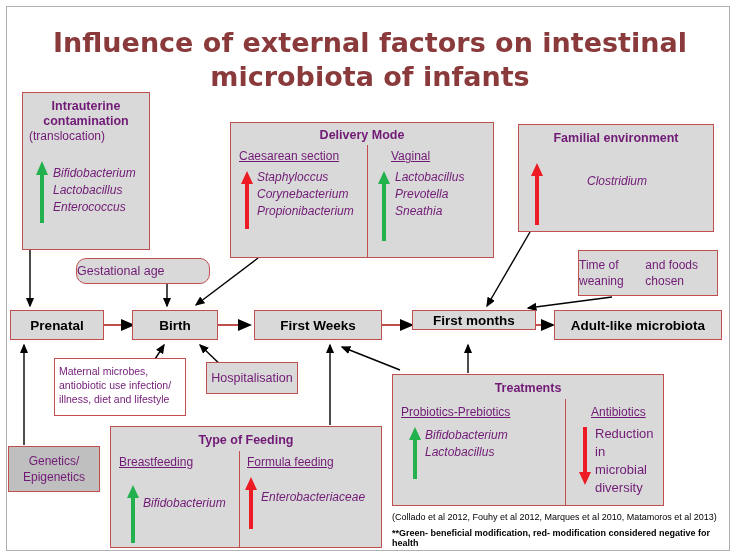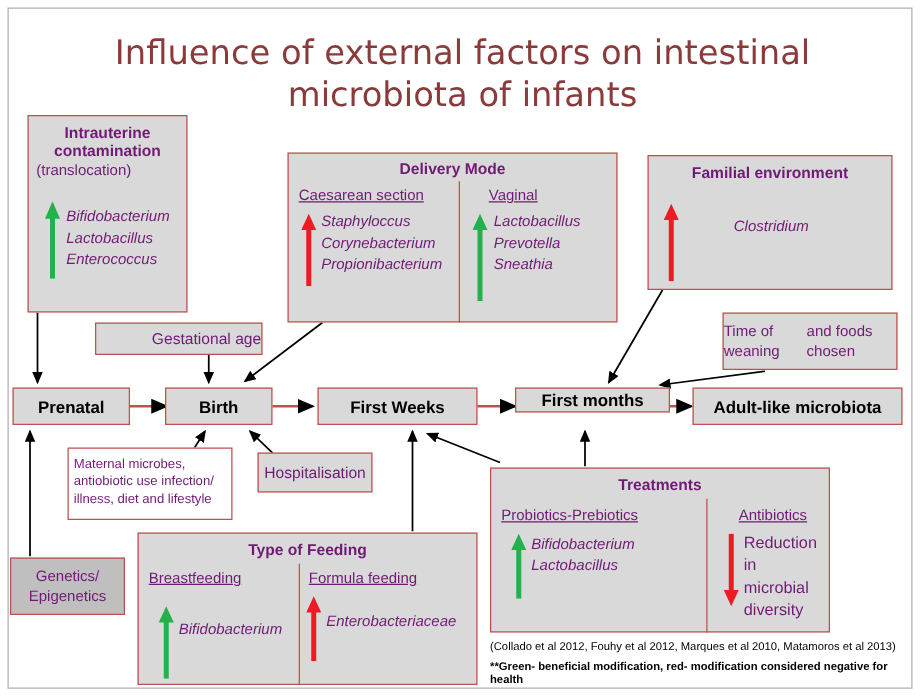--- a/index.html
+++ b/index.html
@@ -25,20 +25,21 @@
   }
   .title {
     position: absolute;
     left: 40px; top: 26px;
     width: 660px;
     text-align: center;
     color: #8a3a3a;
     font-size: 27px;
     line-height: 34px;
     font-family: "DejaVu Sans", sans-serif;
+    font-weight: bold;
   }
   
   .box {
     position: absolute;
     box-sizing: border-box;
     background: #d9d9d9;
     border: 1px solid #c0504d;
     color: #701a75;
     font-size: 12px;
   }
@@ -187,21 +188,21 @@
   <div class="box" style="left:518px; top:124px; width:196px; height:108px;">
     <div class="section-title" style="margin-top:6px;">Familial environment</div>
     <svg class="varrow" style="left:12px; top:38px;" width="13" height="62">
       <polygon points="6,0 12,13 8,13 8,62 4,62 4,13 0,13" fill="#ed1c24"></polygon>
     </svg>
     <div class="sp-list" style="position:absolute; left:68px; top:48px;">
       <div>Clostridium</div>
     </div>
   </div>
 
-  <div class="box" style="left:76px; top:258px; width:134px; height:26px; display:flex; align-items:center; justify-content:flex-end;">
+  <div class="box" style="left:76px; top:258px; width:134px; height:26px; display:flex; align-items:center; justify-content:flex-start;border-radius:10px;">
     <span style="font-size:12.5px;">Gestational age</span>
   </div>
 
   <div class="box" style="left:578px; top:250px; width:140px; height:46px; display:flex; flex-direction:row; align-items:center; justify-content:center; line-height:16px;">
     <span style="font-size:12px;">Time of weaning</span>
     <span style="font-size:12px;">and foods chosen</span>
   </div>
 
   <div class="nodebox" style="left:10px; top:310px; width:94px; height:30px;">
     <span>Prenatal</span>

